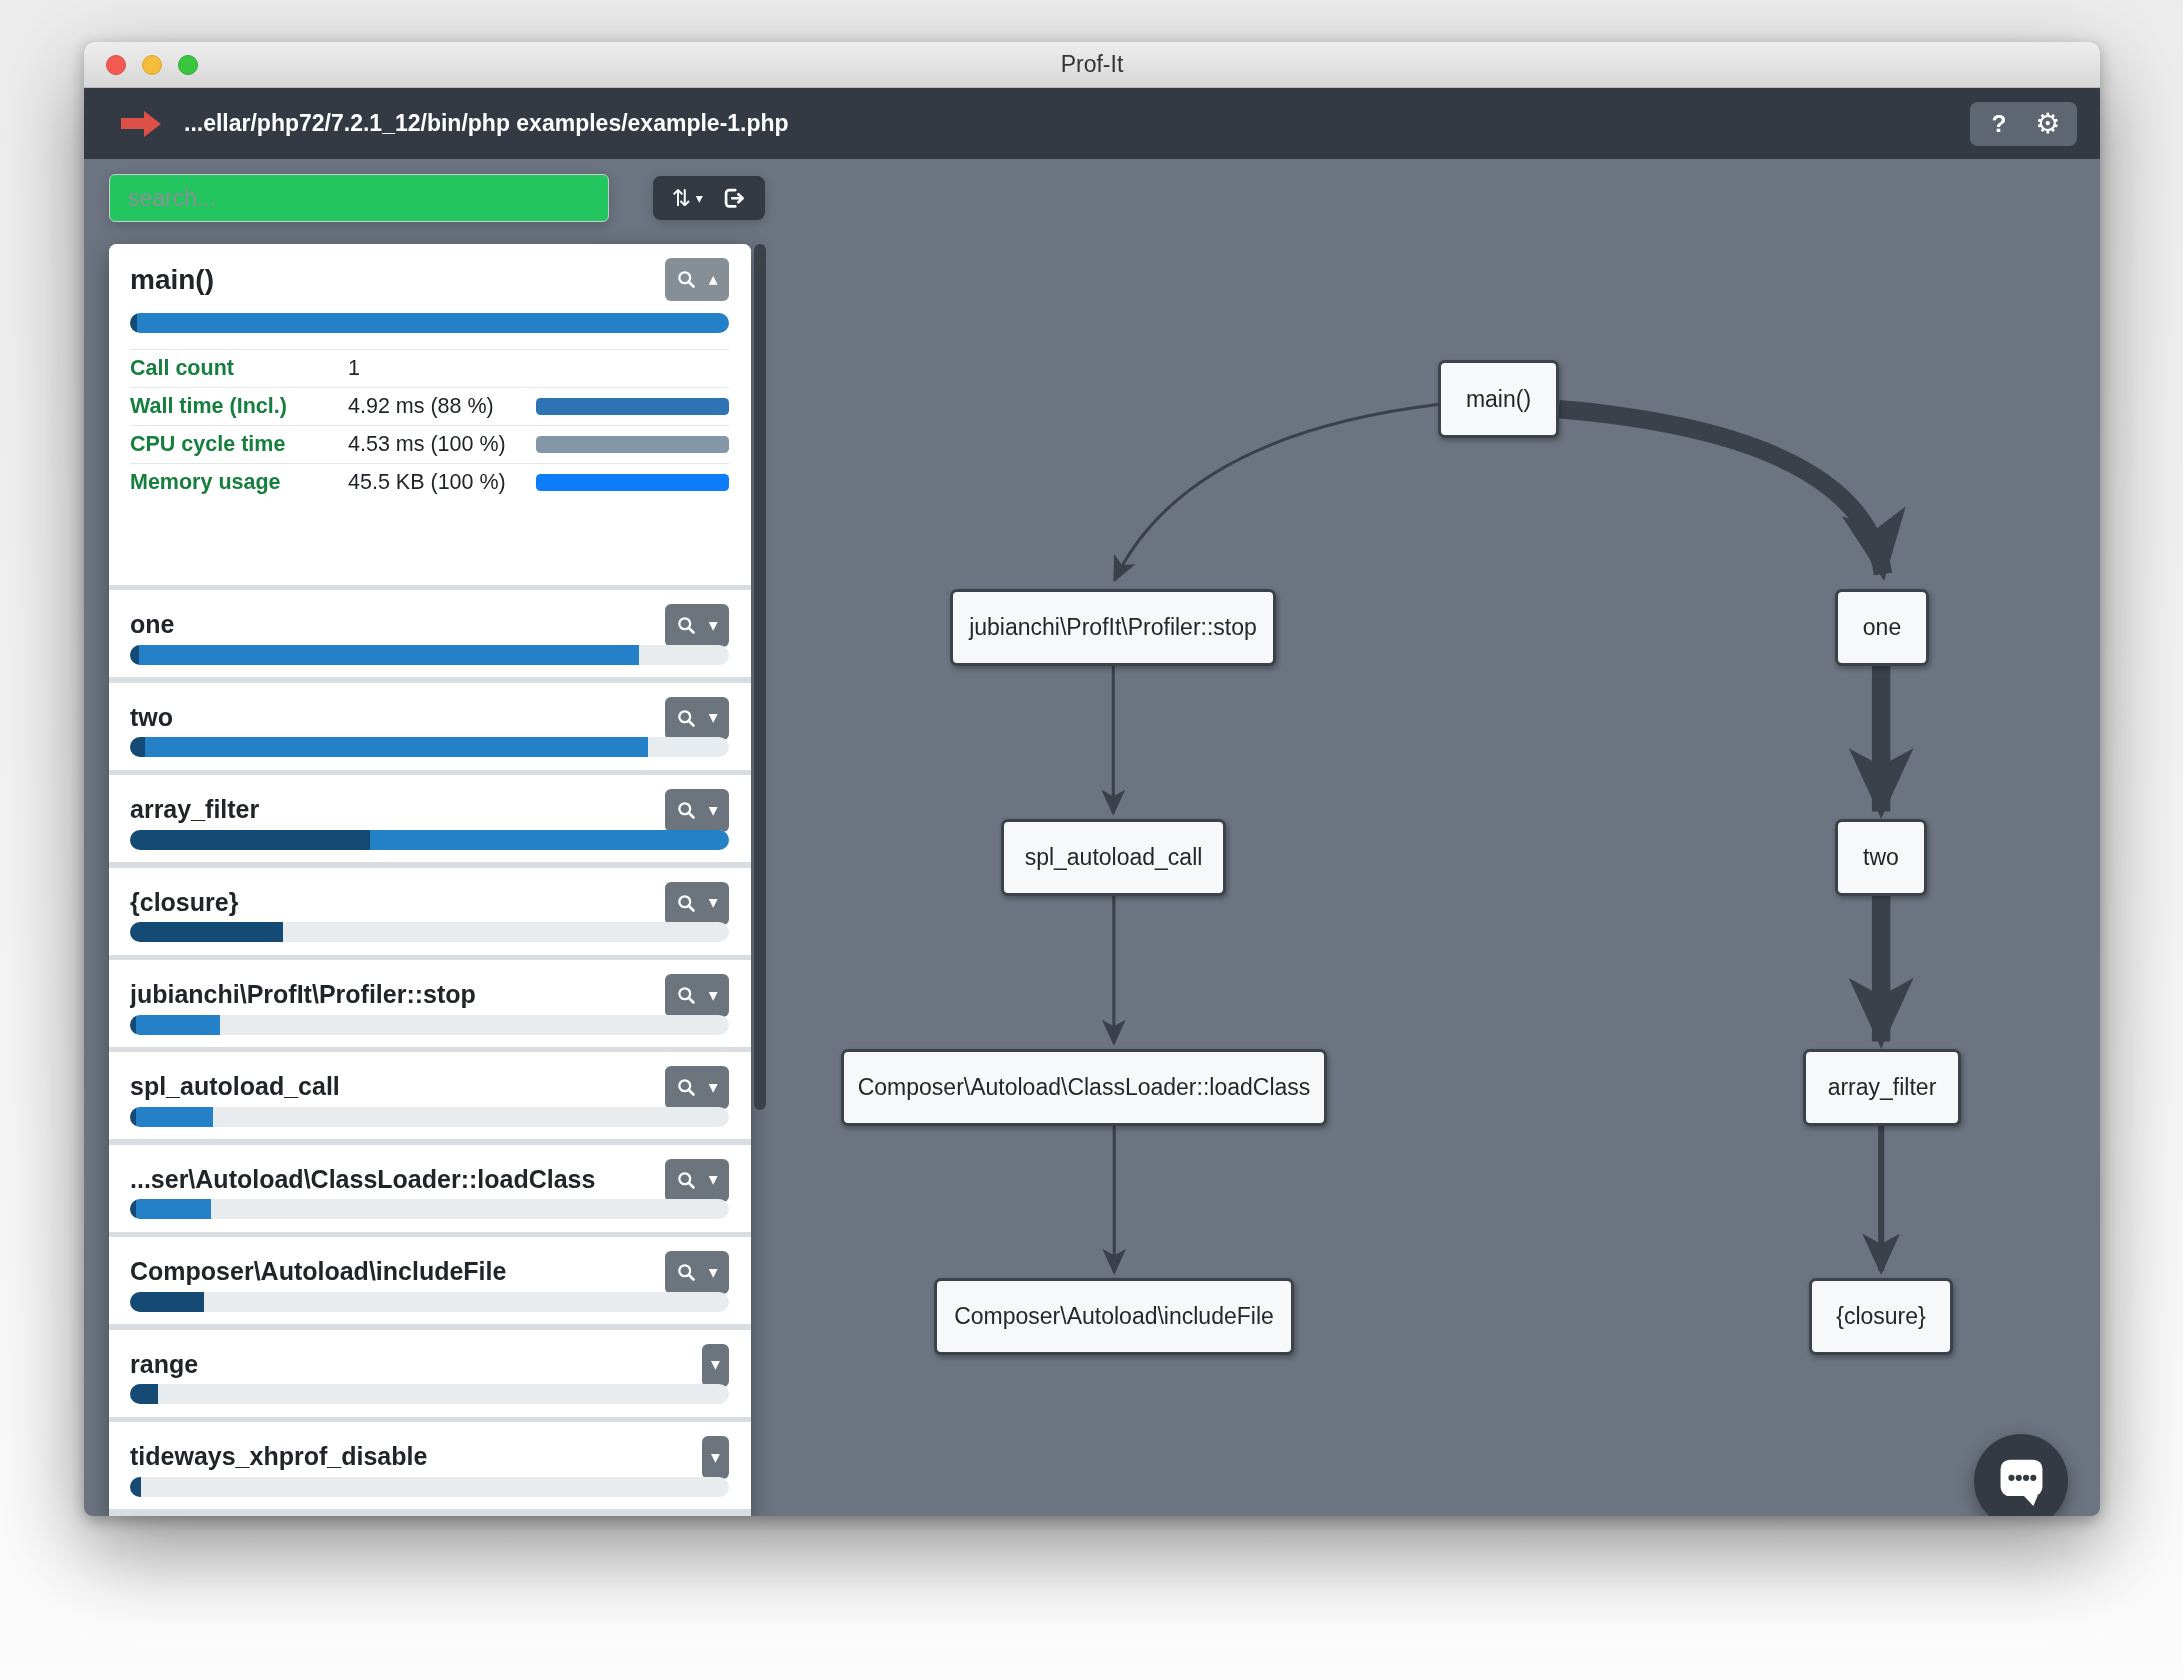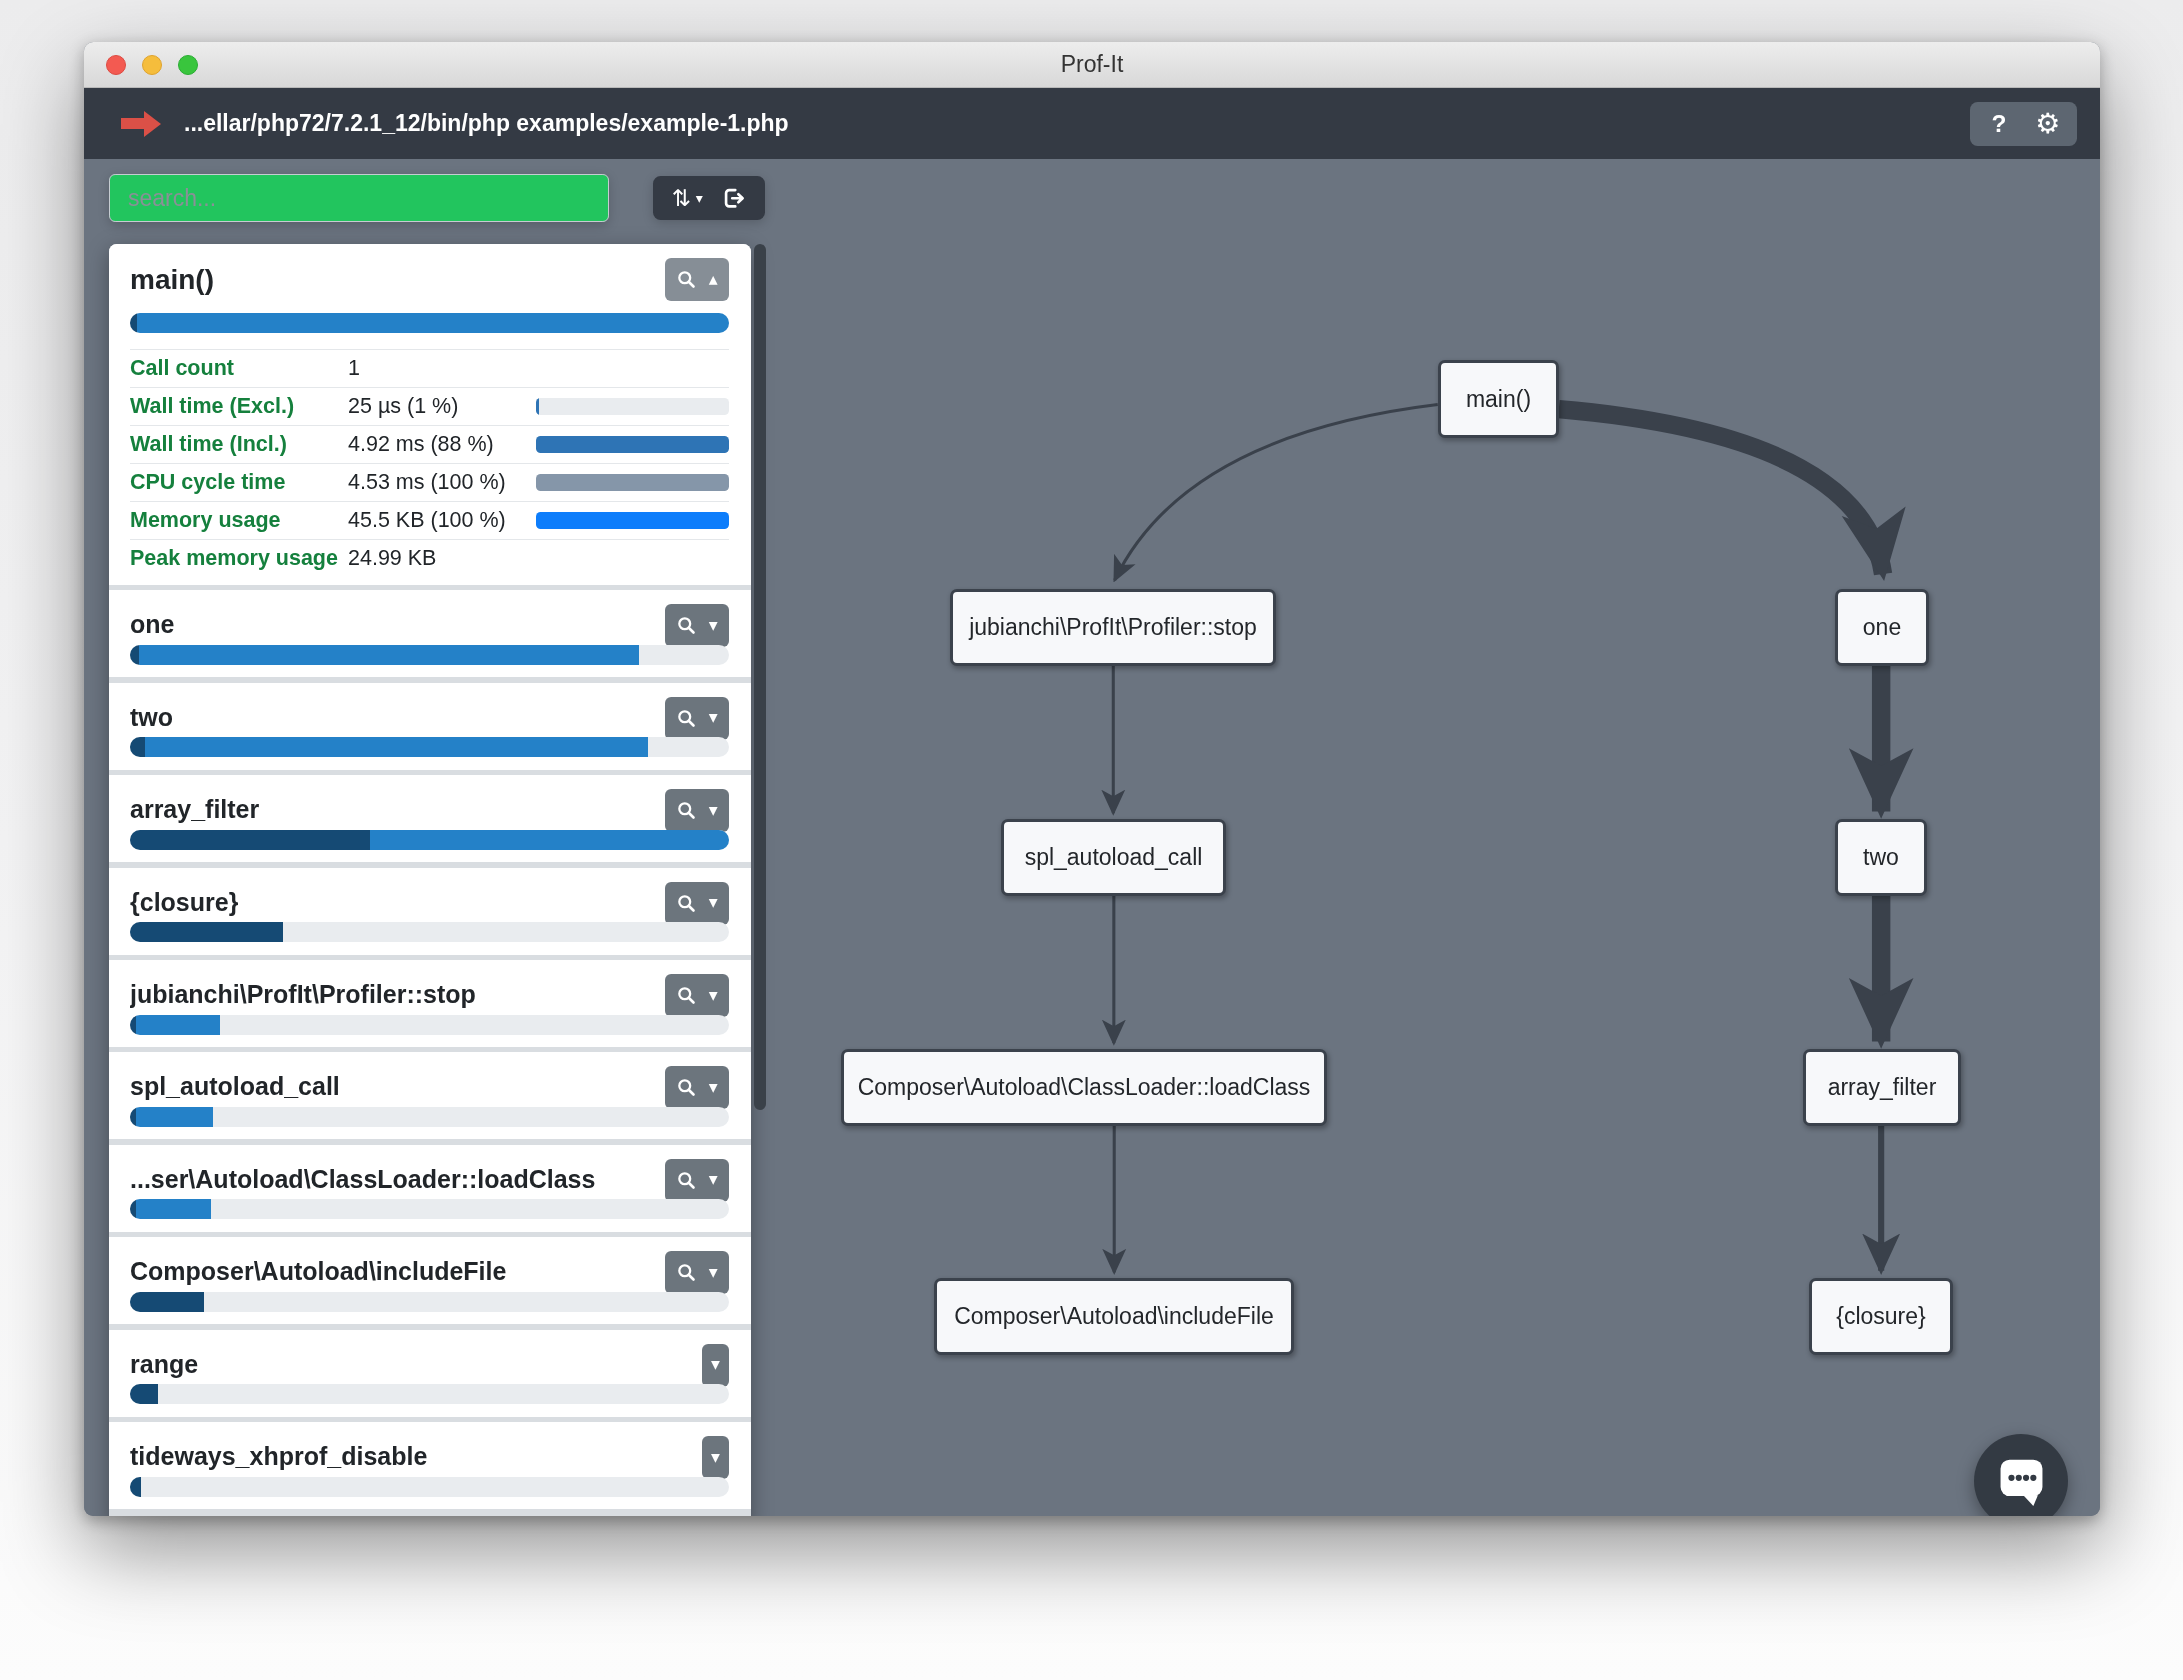--- a/index.html
+++ b/index.html
@@ -244,51 +244,39 @@
             <div class="seg" style="width: 1.2%; background: rgb(21, 74, 116);"></div>
             <div class="seg" style="width: 98.8%; background: rgb(36, 129, 200);"></div>
           </div>
         <div class="main-stats" id="main-stats">
             <div class="stat-row">
               <div class="stat-label">Call count</div>
               <div class="stat-value">1</div>
               <div class="stat-bar"></div>
             </div>
             <div class="stat-row">
-              <div class="stat-label">Wall time (Excl.)</div>
-              <div class="stat-value">25 µs (1 %)</div>
-              <div class="stat-bar track">
-                <div class="seg" style="width: 1.5%; background: rgb(46, 116, 181);"></div>
-              </div>
-            </div>
-            <div class="stat-row">
               <div class="stat-label">Wall time (Incl.)</div>
               <div class="stat-value">4.92 ms (88 %)</div>
               <div class="stat-bar track">
                 <div class="seg" style="width: 100%; background: rgb(46, 116, 181);"></div>
               </div>
             </div>
             <div class="stat-row">
               <div class="stat-label">CPU cycle time</div>
               <div class="stat-value">4.53 ms (100 %)</div>
               <div class="stat-bar track">
                 <div class="seg" style="width: 100%; background: rgb(133, 150, 169);"></div>
               </div>
             </div>
             <div class="stat-row">
               <div class="stat-label">Memory usage</div>
               <div class="stat-value">45.5 KB (100 %)</div>
               <div class="stat-bar track">
                 <div class="seg" style="width: 100%; background: rgb(13, 125, 251);"></div>
               </div>
-            </div>
-            <div class="stat-row">
-              <div class="stat-label">Peak memory usage</div>
-              <div class="stat-value">24.99 KB</div>
-              <div class="stat-bar"></div>
             </div>
           </div>
       </div>
 
     <div class="fn-card">
           <div class="fn-head">
             <div class="fn-title">one</div>
             <div class="btn-group">
               <svg class="mag" viewBox="0 0 24 24">
                 <circle cx="10" cy="10" r="6.2"></circle>

